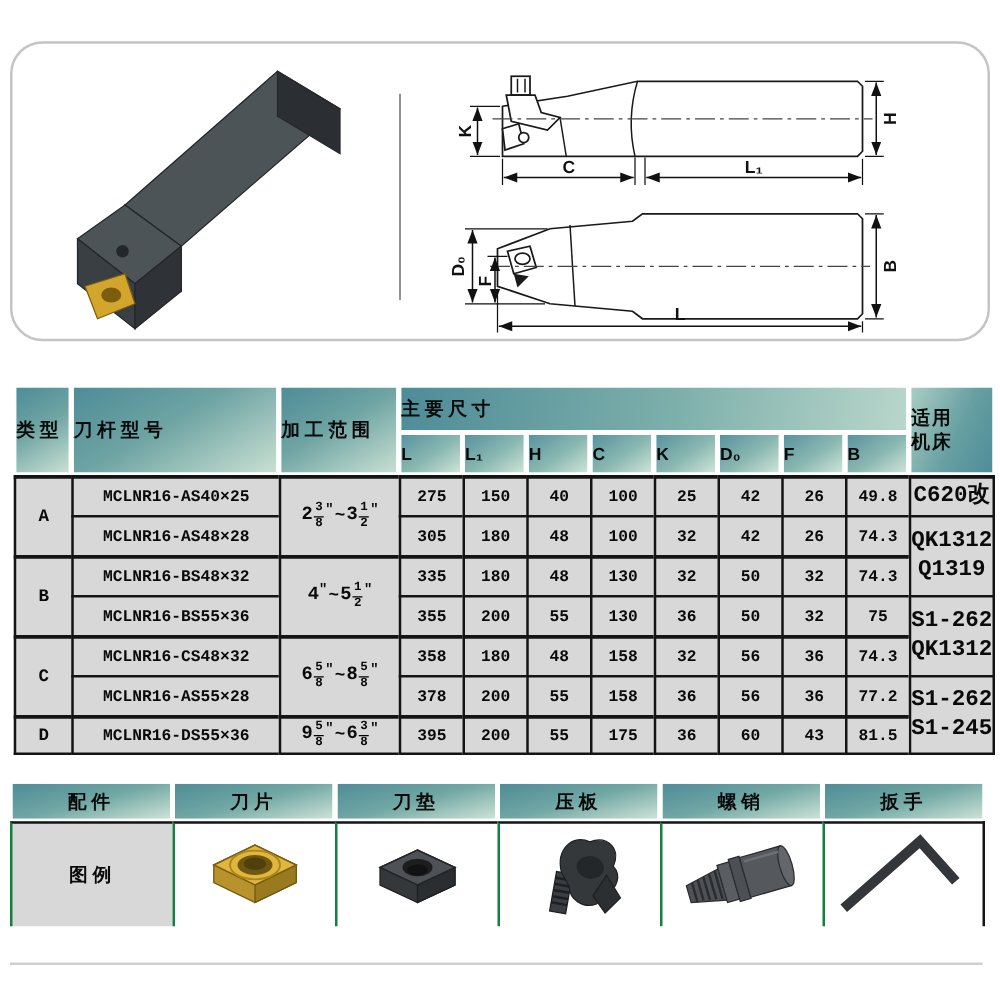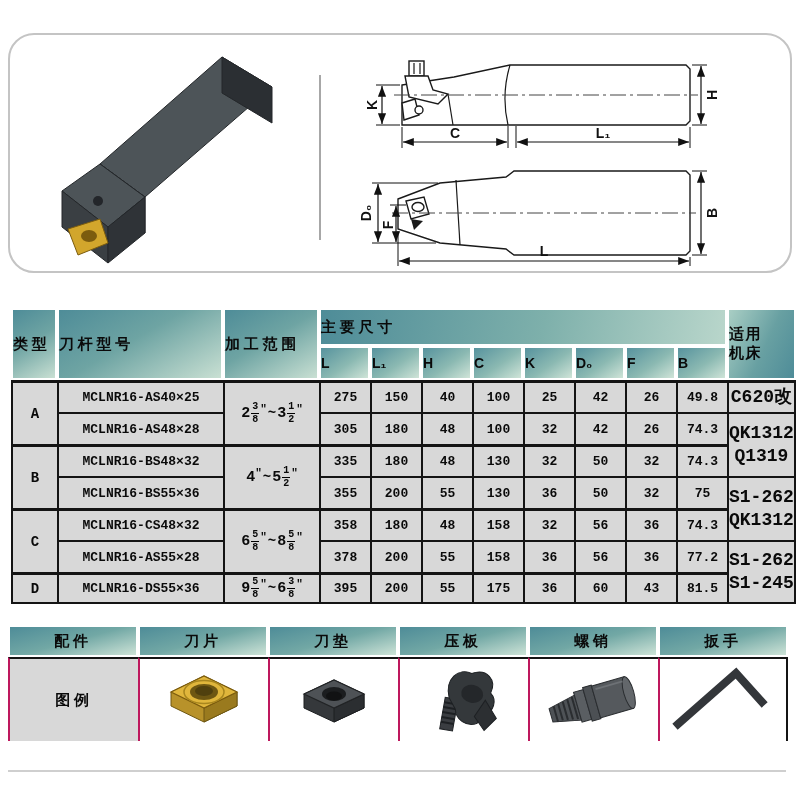--- a/index.html
+++ b/index.html
@@ -55,21 +55,21 @@
   .tilde{font-size:14px;margin:0 1px;}
   
   .acc-table{position:absolute;left:8px;top:625px;}
   .acc-table th{
     border:2px solid #ffffff;
     background:linear-gradient(165deg,#4e8c98 0%,#72a8a5 50%,#cde3d7 100%);
     font-size:15px;font-weight:bold;letter-spacing:0.25em;padding:0;
     text-align:center;vertical-align:middle;color:#0a0a0a;
   }
   .acc-table td{
-    background:#d8d8d8;border-left:2px solid #be185d;border-top:2px solid #141414;
+    background:#d8d8d8;border-left:2px solid #15803d;border-top:2px solid #141414;
     text-align:center;vertical-align:middle;padding:0;
     font-family:"Liberation Mono","DejaVu Sans Mono",monospace;
     font-weight:bold;font-size:14px;color:#0a0a0a;
   }
   .acc-table td.br{border-right:2px solid #141414;}
   .acc-table td.bb{border-bottom:2px solid #141414;}
   .acc-table td.lab{font-family:"Liberation Sans",sans-serif;font-size:15px;letter-spacing:0.25em;}
   .acc-table td.imgcell{background:#ffffff;}
   .acc-table td.imgcell svg{display:block;margin:0 auto;}
   .bottom-line{position:absolute;left:8px;top:770px;width:778px;height:2px;background:#cfcfcf;}

